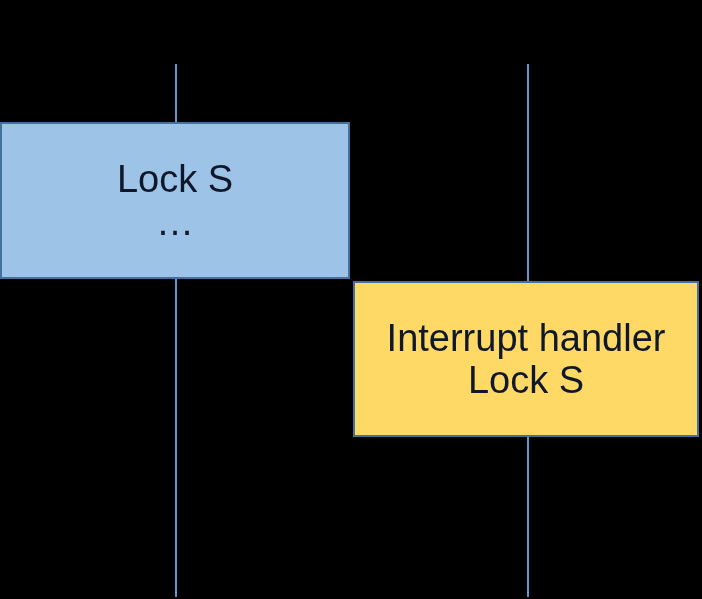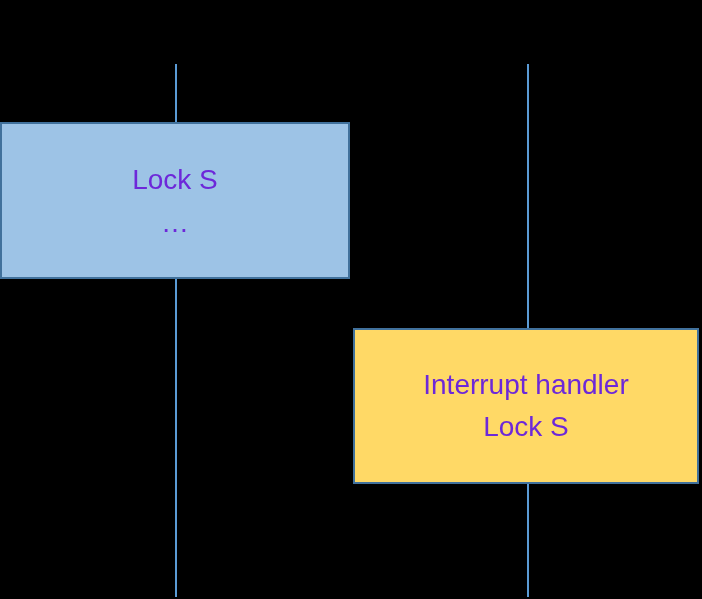--- a/index.html
+++ b/index.html
@@ -30,39 +30,38 @@
   .timeline-right { left: 527px; }
   .box {
     position: absolute;
     box-sizing: border-box;
     border: 2px solid #41719C;
     display: flex;
     flex-direction: column;
     justify-content: center;
     align-items: center;
     text-align: center;
-    color: #6d28d9;
-    font-size: 28px;
+    color: #0f172a;
+    font-size: 38px;
     line-height: 43px;
   }
   .box-blue {
     left: 0px;
     top: 122px;
     width: 350px;
     height: 157px;
     background: #9DC3E6;
   }
   .box-yellow {
     left: 353px;
     top: 281px;
     width: 346px;
     height: 156px;
     background: #FFD966;
     line-height: 42px;
-    margin-top: 47px;
   }
   .box-line {
     width: 100%;
     white-space: nowrap;
   }
 </style>
 </head>
 <body>
 
 <div class="stage">

